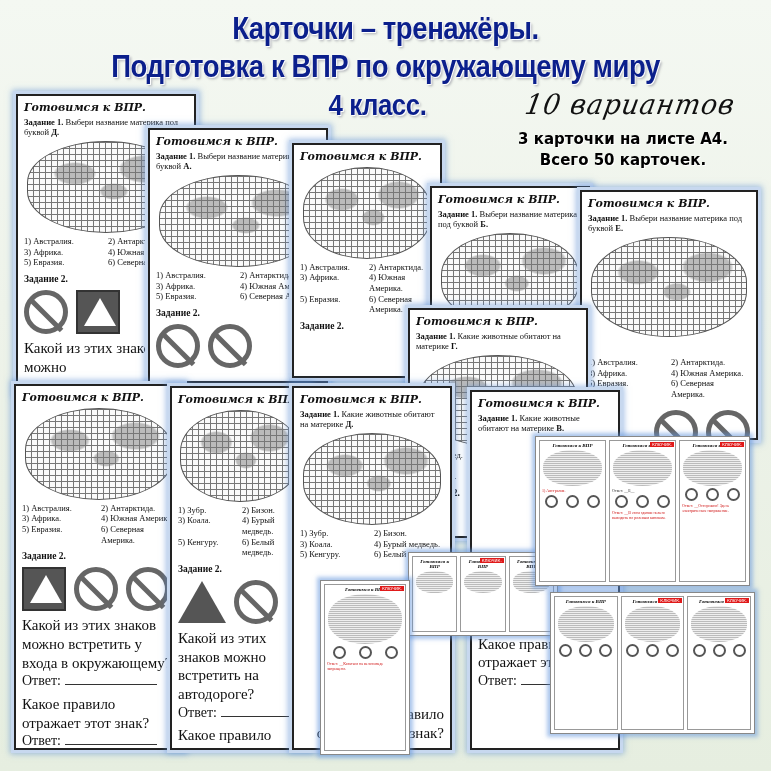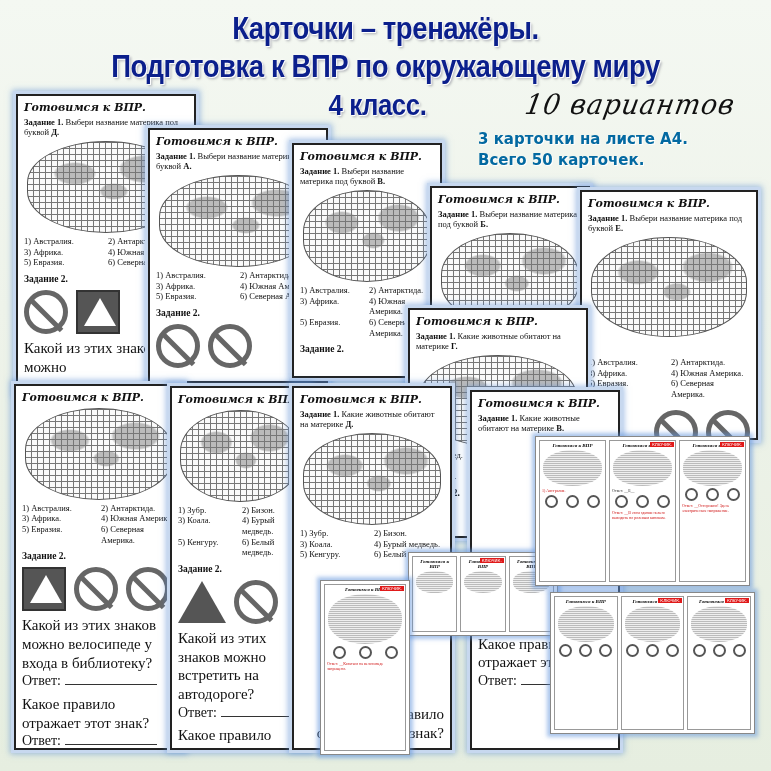--- a/index.html
+++ b/index.html
@@ -18,22 +18,22 @@
   }
   .t1 { top: 10px; font-size: 32px; }
   .t2 { top: 48px; font-size: 32px; }
   .t3 { top: 88px; font-size: 30px; left: -8px; }
   .variants {
     position: absolute; left: 520px; top: 88px;
     font-family: "DejaVu Serif", serif; font-style: italic; font-size: 28px;
     color: #111; transform: skewX(-10deg) scaleX(0.95); letter-spacing: 1px;
   }
   .promo {
-    position: absolute; left: 478px; width: 290px; 
-    font-family: "DejaVu Sans", sans-serif; font-weight: bold; color: #0369a1;
+    position: absolute; left: 478px; width: 290px; text-align: center;
+    font-family: "DejaVu Sans", sans-serif; font-weight: bold; color: #000000;
     font-size: 15px; text-shadow: 1px 1px 0 #fff;
   }
   .promo1 { top: 130px; }
   .promo2 { top: 151px; }
 
   
   .card {
     position: absolute; background: #fff;
     border: 2px solid #222;
     box-shadow: 0 0 0 3px #c7d8ef, 0 0 6px 4px rgba(90,140,210,0.55);
@@ -139,21 +139,20 @@
   </div>
   <div class="task2">Задание 2.</div>
   <div class="signs">
     <div class="sign-ban"></div>
     <div class="sign-ban"></div>
   </div>
 </div>
 
 <div class="card" style="left:292px;top:143px;width:150px;height:235px;z-index:3;">
   <div class="hdr">Готовимся к ВПР.</div>
-  <div class="q"><b>Задание 1.</b> <span>Выбери название материка под буквой</span> <b>В.</b></div>
   <div class="map"></div>
   <div class="opts">
     <span>1) Австралия.</span>
       <span>2) Антарктида.</span>
     <span>3) Африка.</span>
       <span>4) Южная Америка.</span>
     <span>5) Евразия.</span>
       <span>6) Северная Америка.</span>
   </div>
   <div class="task2">Задание 2.</div>
@@ -208,21 +207,21 @@
       <span>4) Южная Америка.</span>
     <span>5) Евразия.</span>
       <span>6) Северная Америка.</span>
   </div>
   <div class="task2">Задание 2.</div>
   <div class="signs">
     <div class="sign-sq"></div>
     <div class="sign-ban"></div>
     <div class="sign-ban"></div>
   </div>
-  <div class="prompt">Какой из этих знаков можно велосипеде у входа в библиотеку?</div>
+  <div class="prompt">Какой из этих знаков можно встретить у входа в окружающему?</div>
   <div class="ans">Ответ:</div>
   <div class="prompt">Какое правило отражает этот знак?</div>
   <div class="ans">Ответ:</div>
   <div class="line"></div>
 </div>
 
 <div class="card" style="left:170px;top:386px;width:140px;height:364px;z-index:8;">
   <div class="hdr">Готовимся к ВПР.</div>
   <div class="map"></div>
   <div class="opts">

